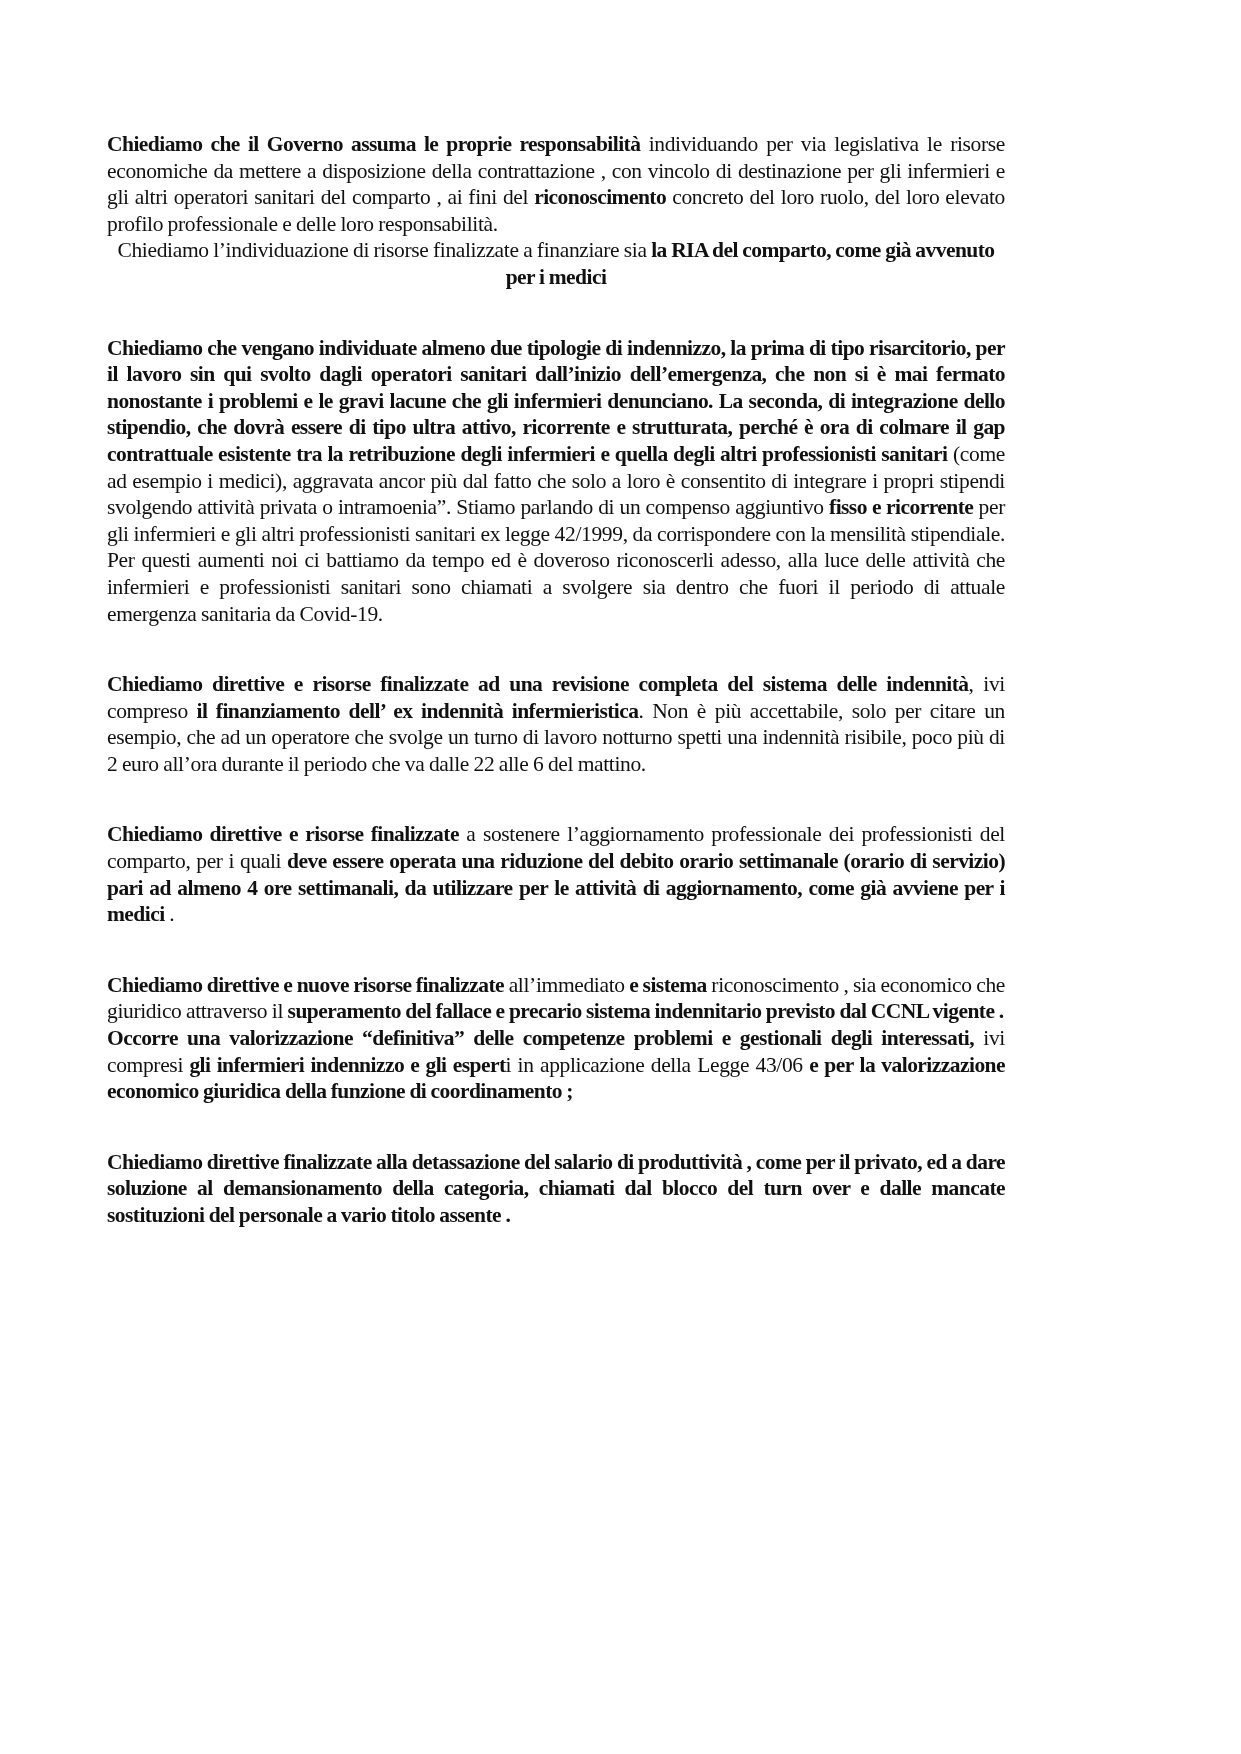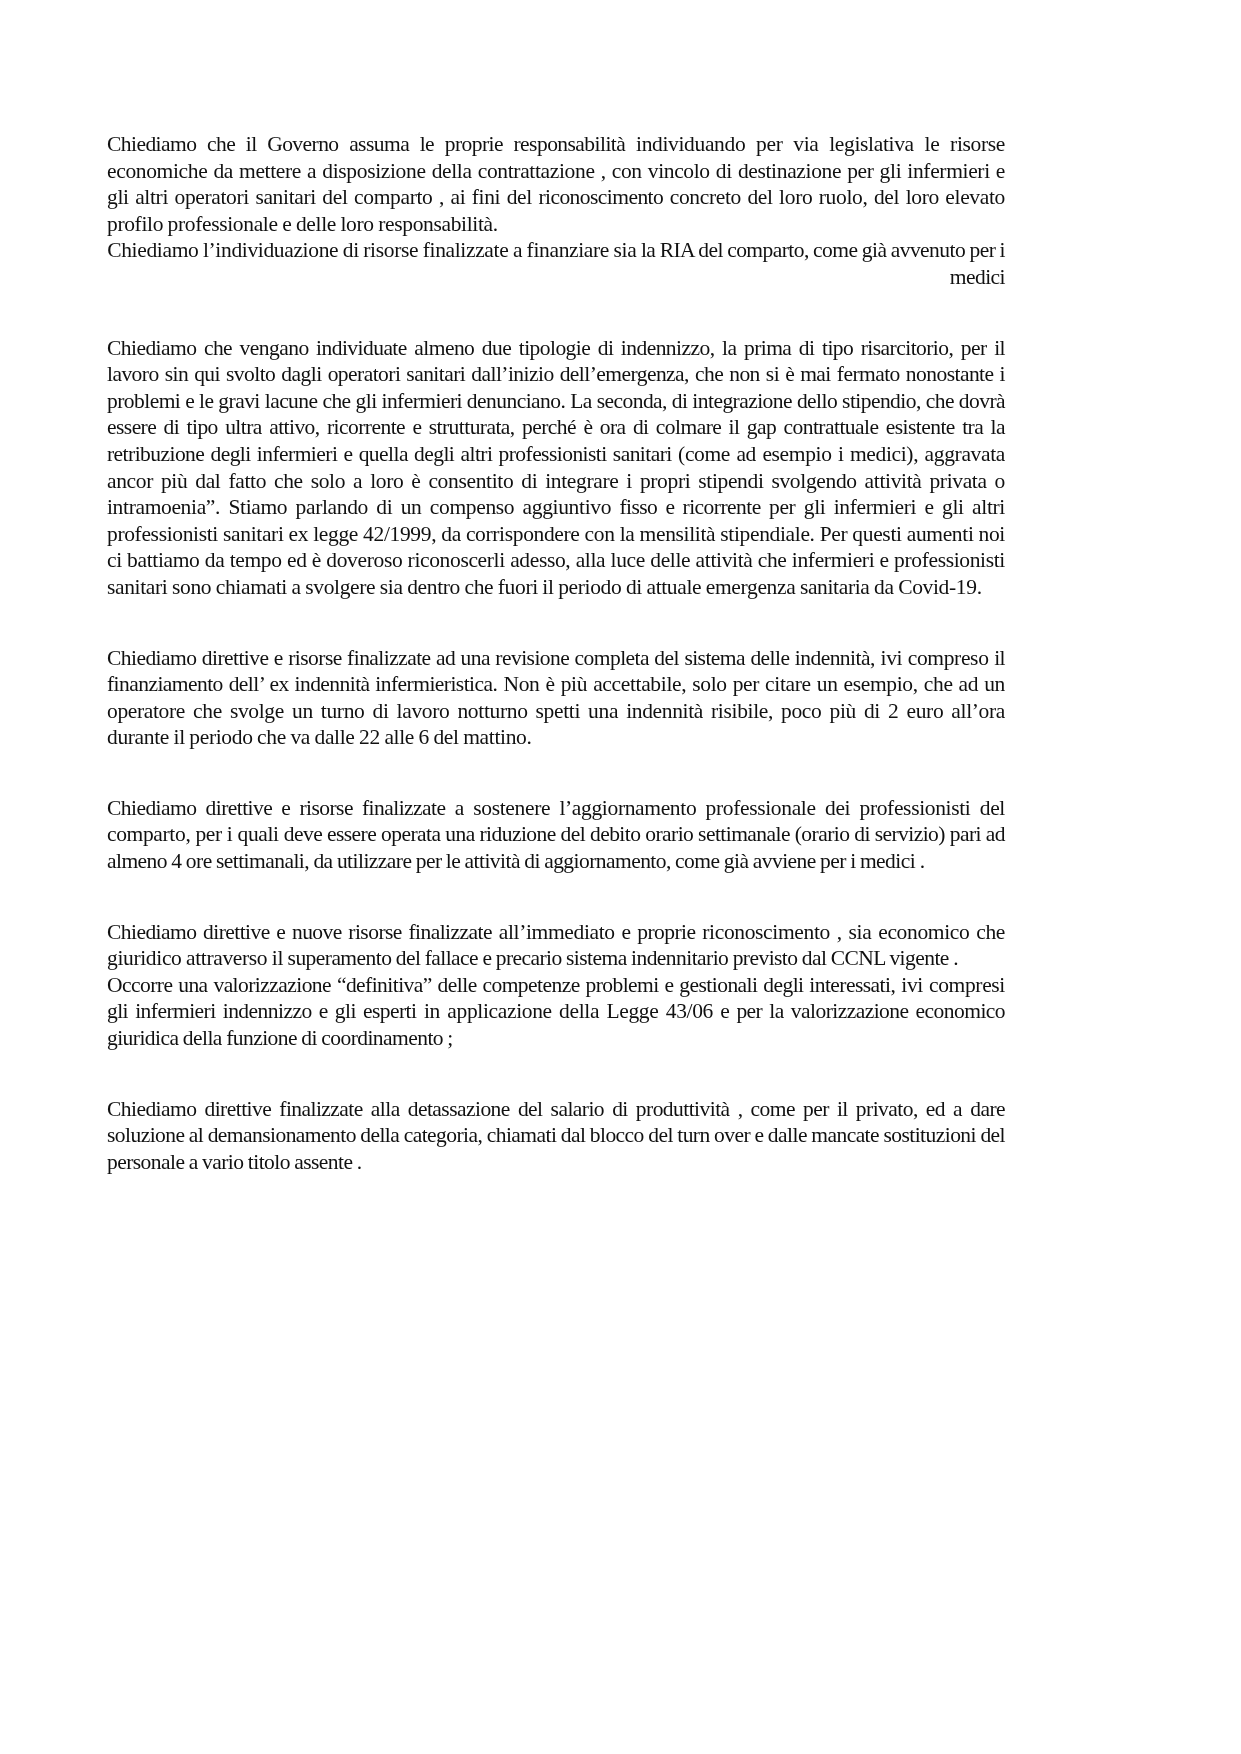--- a/index.html
+++ b/index.html
@@ -26,24 +26,24 @@
       word-spacing: -0.5px;
     }
     .para {
       margin: 0;
       text-align: justify;
     }
     .para + .para.gap {
       margin-top: 44px;
     }
     b {
-      font-weight: normal;
+      font-weight: bold;
       letter-spacing: -0.55px;
     }
-    .left { text-align: right; }
+    .left { text-align: center; }
   </style>
 </head>
 <body>
 
 <div class="page">
 
   <p class="para">
     <b>Chiediamo che il Governo assuma le proprie responsabilità</b><span> individuando per via legislativa le risorse economiche da mettere a disposizione della contrattazione , con vincolo di destinazione per gli infermieri e gli altri operatori sanitari del comparto , ai fini del  </span><b>riconoscimento</b><span> concreto del loro ruolo, del loro elevato profilo professionale e delle loro responsabilità.</span>
   </p>
 
@@ -58,21 +58,21 @@
 
   <p class="para gap">
     <b>Chiediamo direttive e risorse finalizzate ad una revisione completa del sistema delle indennità</b><span>, ivi compreso </span><b>il finanziamento dell’ ex indennità infermieristica</b><span>. Non è più accettabile, solo per citare un esempio,  che ad un operatore che svolge un turno di lavoro notturno spetti una indennità risibile, poco più di 2 euro all’ora durante il periodo che va dalle 22 alle 6 del mattino.</span>
   </p>
 
   <p class="para gap">
     <b>Chiediamo direttive e risorse finalizzate</b><span> a sostenere l’aggiornamento professionale dei professionisti del comparto, per  i quali </span><b>deve essere operata una  riduzione del debito orario settimanale (orario di servizio) pari ad almeno 4 ore settimanali, da utilizzare per le attività di aggiornamento,  come già avviene per i medici</b><span> .</span>
   </p>
 
   <p class="para gap">
-    <b>Chiediamo direttive e nuove risorse finalizzate</b><span> all’immediato </span><b>e proprie</b><span> riconoscimento , sia economico che giuridico attraverso il </span><b>superamento del fallace e precario sistema indennitario previsto dal CCNL vigente .</b>
+    <b>Chiediamo direttive e nuove risorse finalizzate</b><span> all’immediato </span><b>e sistema</b><span> riconoscimento , sia economico che giuridico attraverso il </span><b>superamento del fallace e precario sistema indennitario previsto dal CCNL vigente .</b>
   </p>
 
   <p class="para">
     <b>Occorre una valorizzazione “definitiva” delle competenze problemi e gestionali degli interessati,</b><span> ivi compresi </span><b>gli infermieri indennizzo e gli espert</b><span>i in applicazione della Legge 43/06 </span><b>e per la valorizzazione economico giuridica della funzione di coordinamento  ;</b>
   </p>
 
   <p class="para gap">
     <b>Chiediamo direttive finalizzate alla detassazione del salario di produttività , come per il privato,  ed a dare soluzione al demansionamento della categoria, chiamati dal blocco del turn over e dalle mancate sostituzioni del personale a vario titolo assente .</b>
   </p>
 

